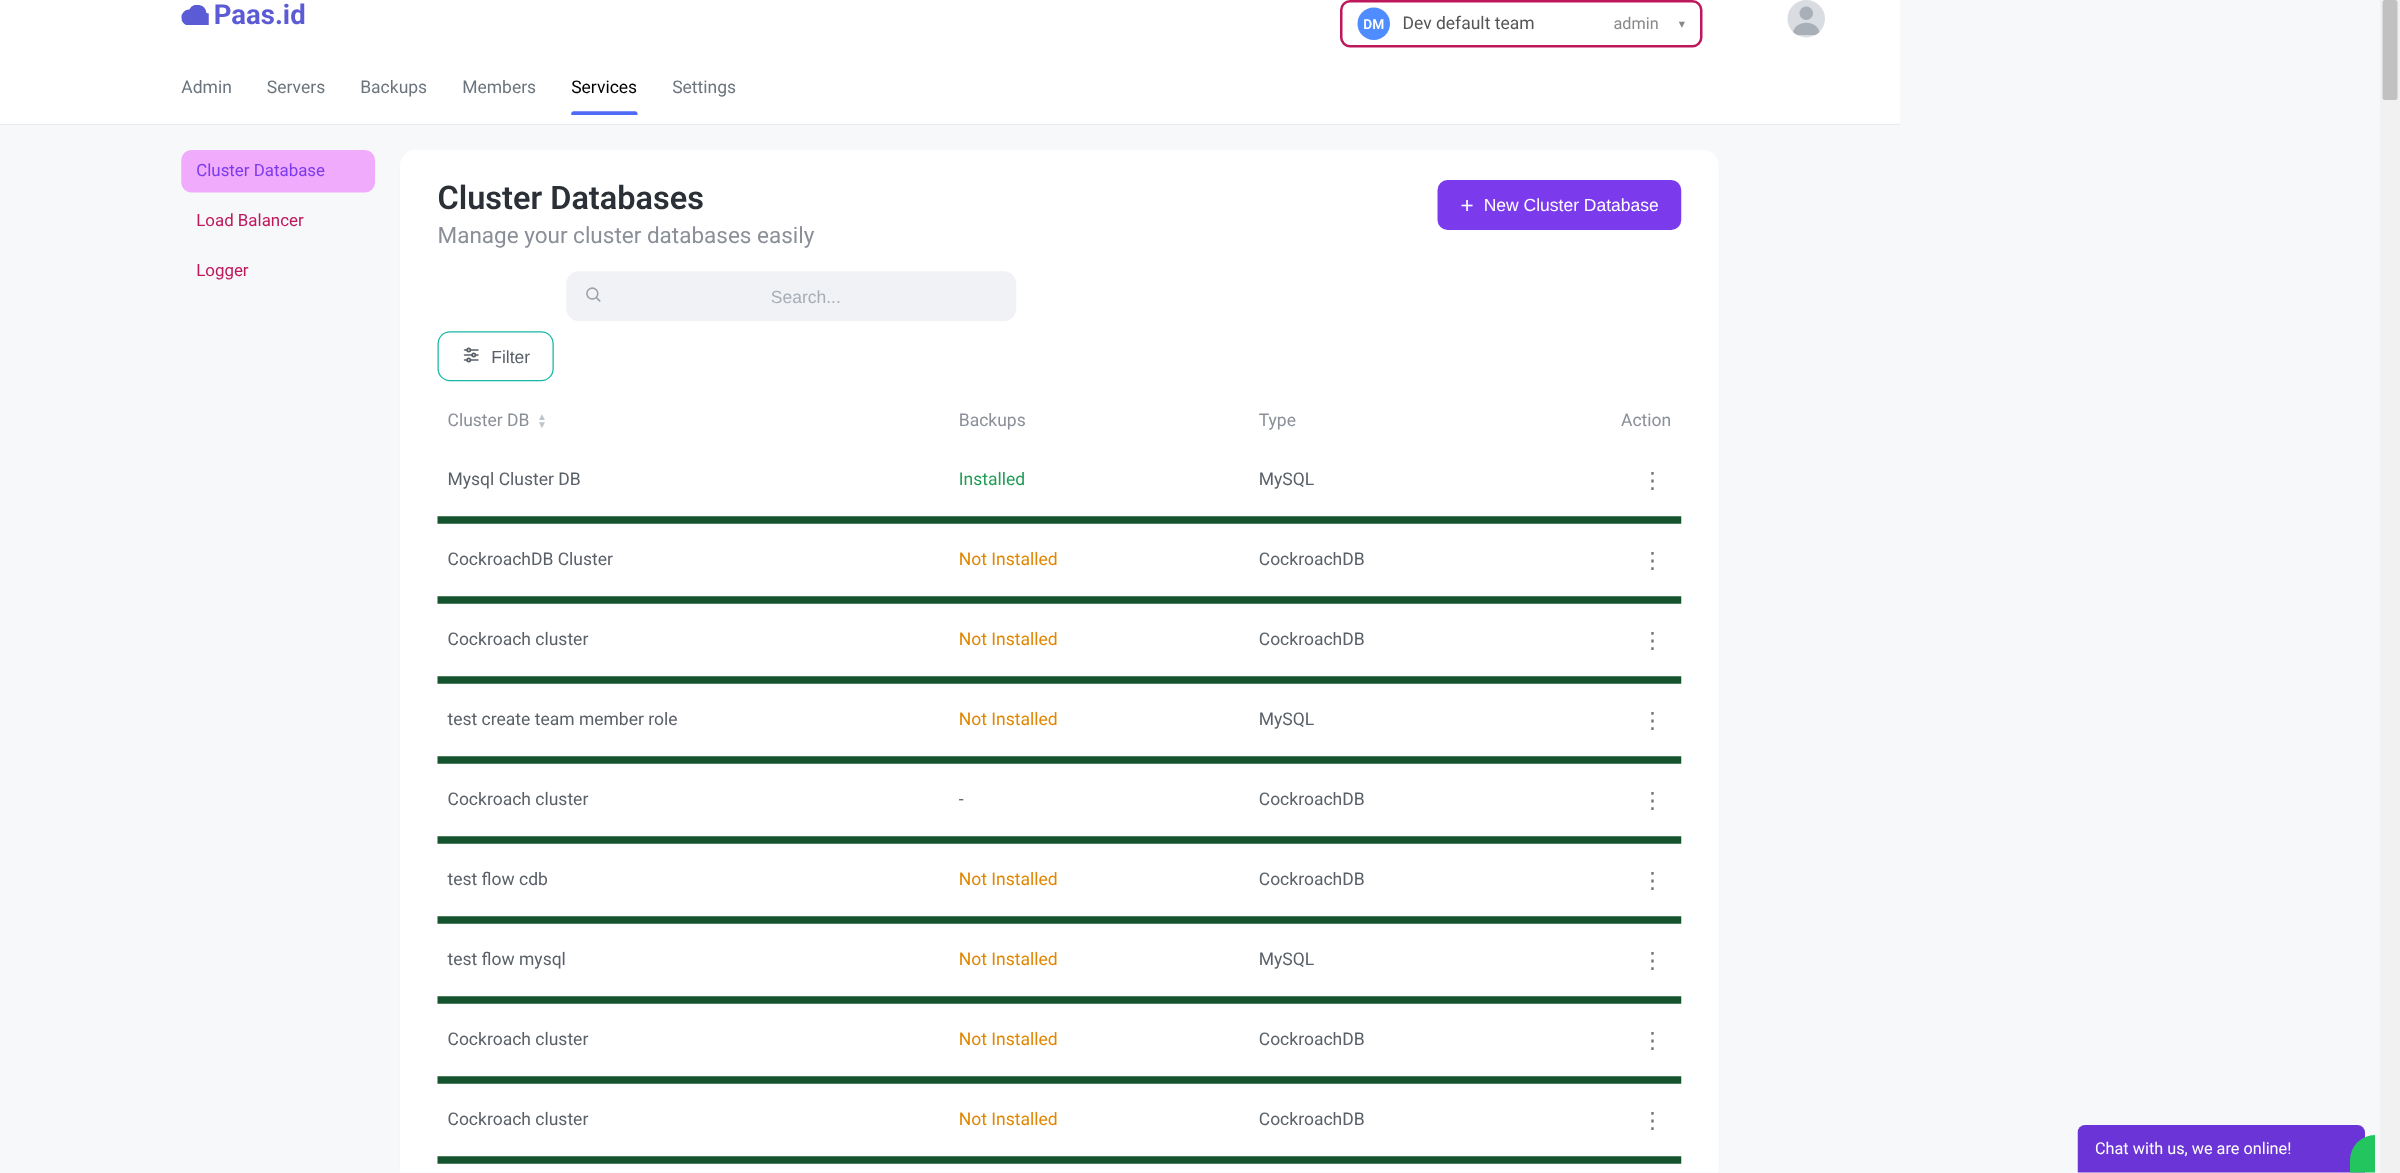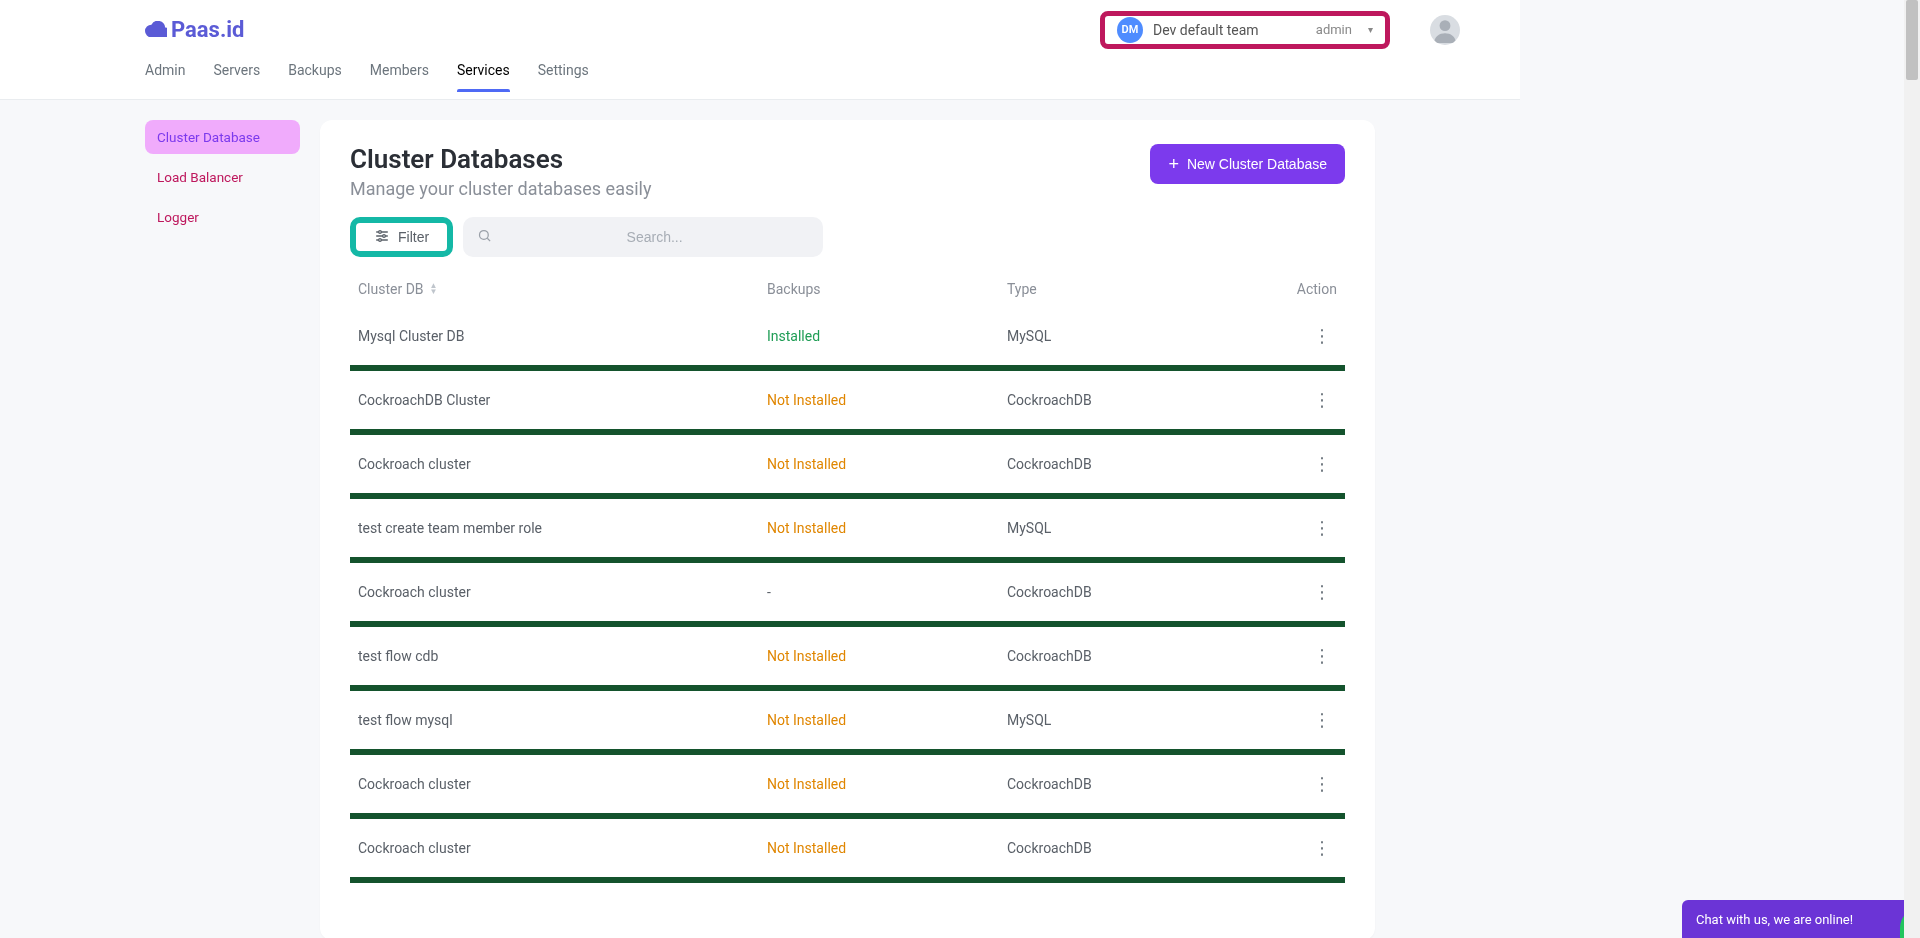--- a/index.html
+++ b/index.html
@@ -9,42 +9,43 @@
     color: #333;
     width: 1520px;
     height: 938px;
     overflow: hidden;
     position: relative;
   }
   .topbar {
     background: #fff;
     height: 60px;
     display: flex;
-    align-items: center;
+    align-items: flex-start;
     padding: 0 60px 0 145px;
     border-bottom: 1px solid transparent;
+    gap: 28px;
   }
   .logo {
     display: flex;
     align-items: center;
     font-weight: 700;
     font-size: 22px;
     color: #5b5bd6;
     gap: 4px;
   }
   .logo-icon {
     width: 22px; height: 18px;
     position: relative;
   }
   .logo-icon svg { display:block; }
   .team-selector {
     margin-left: auto;
     display: flex;
     align-items: center;
-    border: 5px solid #be185d;
+    border: 2px solid #be185d;
     border-radius: 8px;
     height: 38px;
     padding: 0 12px;
     min-width: 290px;
     gap: 10px;
   }
   .team-avatar {
     width: 26px; height: 26px;
     border-radius: 50%;
     background: #4f8cff;
@@ -161,28 +162,29 @@
 
   .toolbar {
     display:flex;
     gap: 10px;
     margin-bottom: 14px;
   }
   .filter-btn {
     display:flex;
     align-items:center;
     gap:8px;
-    border:6px solid #14b8a6;
+    border:1px solid #14b8a6;
     background:#fff;
     border-radius: 10px;
     padding: 0 18px;
     height: 40px;
     font-size: 14px;
     color:#5a6068;
     cursor:pointer;
+    margin-top:48px;
   }
   .search-wrap {
     flex-basis: 360px;
     display:flex;
     align-items:center;
     background:#f1f2f5;
     border-radius: 10px;
     height: 40px;
     padding: 0 14px;
     gap:8px;
@@ -223,21 +225,21 @@
   .status-dash { color:#5a6068; }
   .action-cell { text-align:right; }
   .dots-btn {
     background:none; border:none; cursor:pointer;
     color:#6c757d; font-size:18px; padding: 2px 6px;
     line-height:1;
   }
 
   .chat-widget {
     position: fixed;
-    right: 8px;
+    right: 28px;
     bottom: 0;
     height: 38px;
     background: #6b34d6;
     color:#fff;
     display:flex;
     align-items:center;
     padding: 0 24px 0 14px;
     font-size: 13px;
     border-radius: 6px 6px 0 0;
     min-width: 230px;

